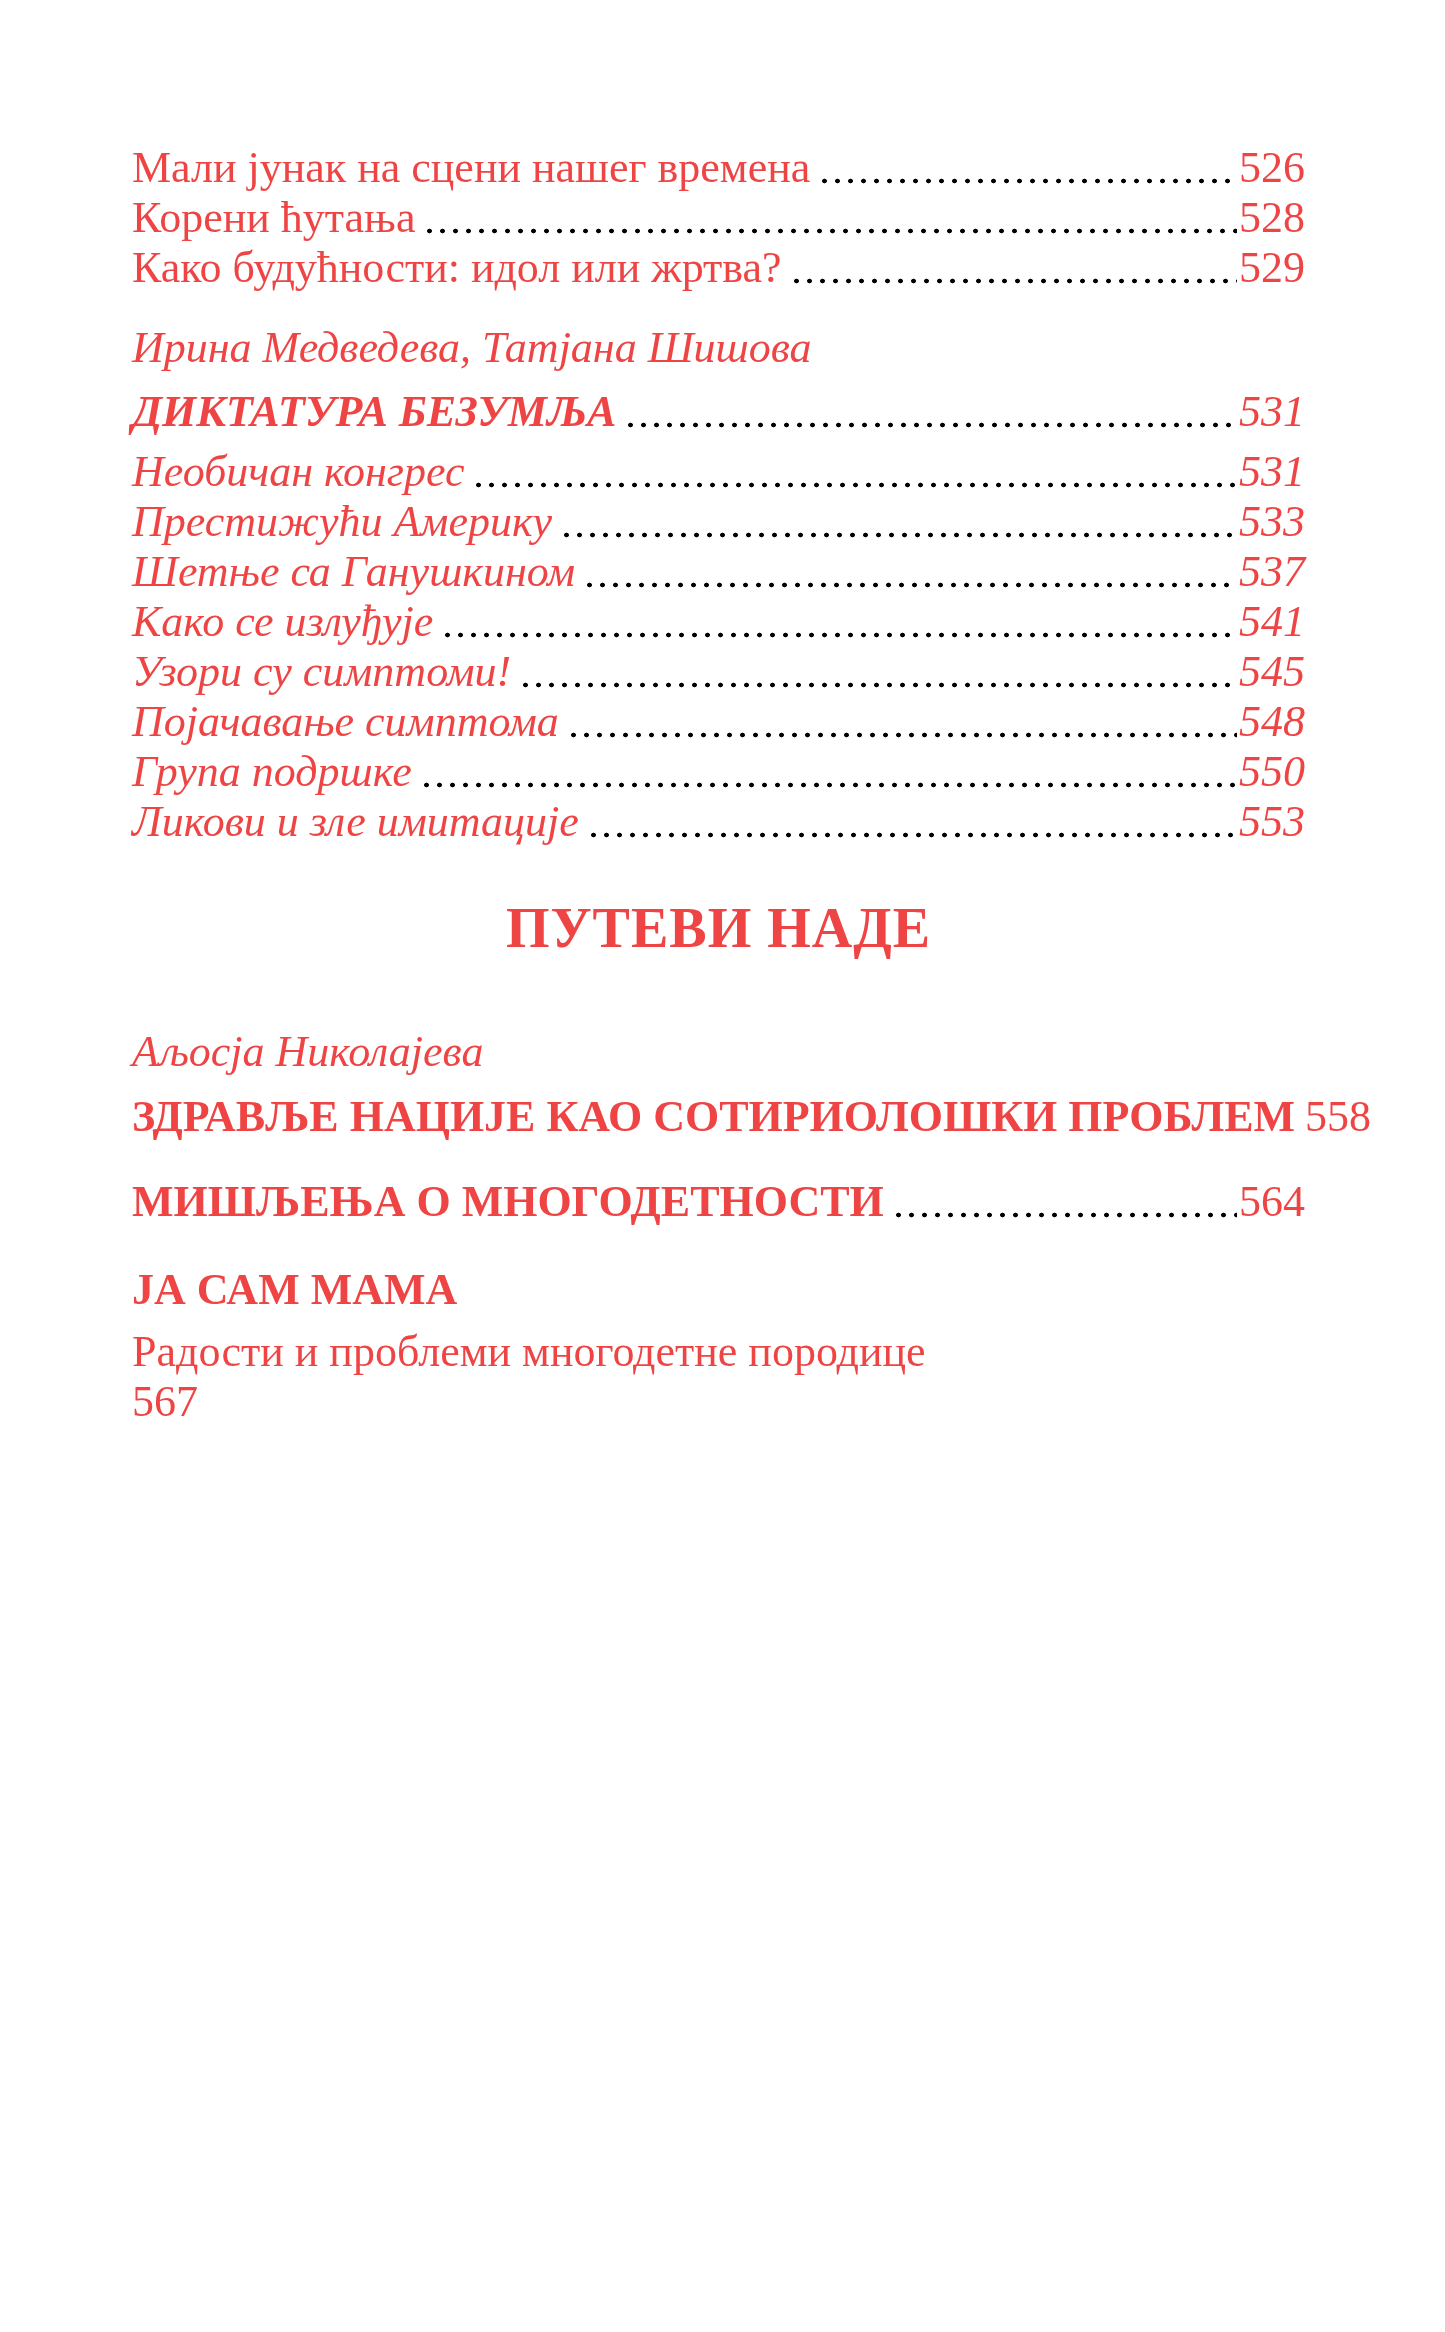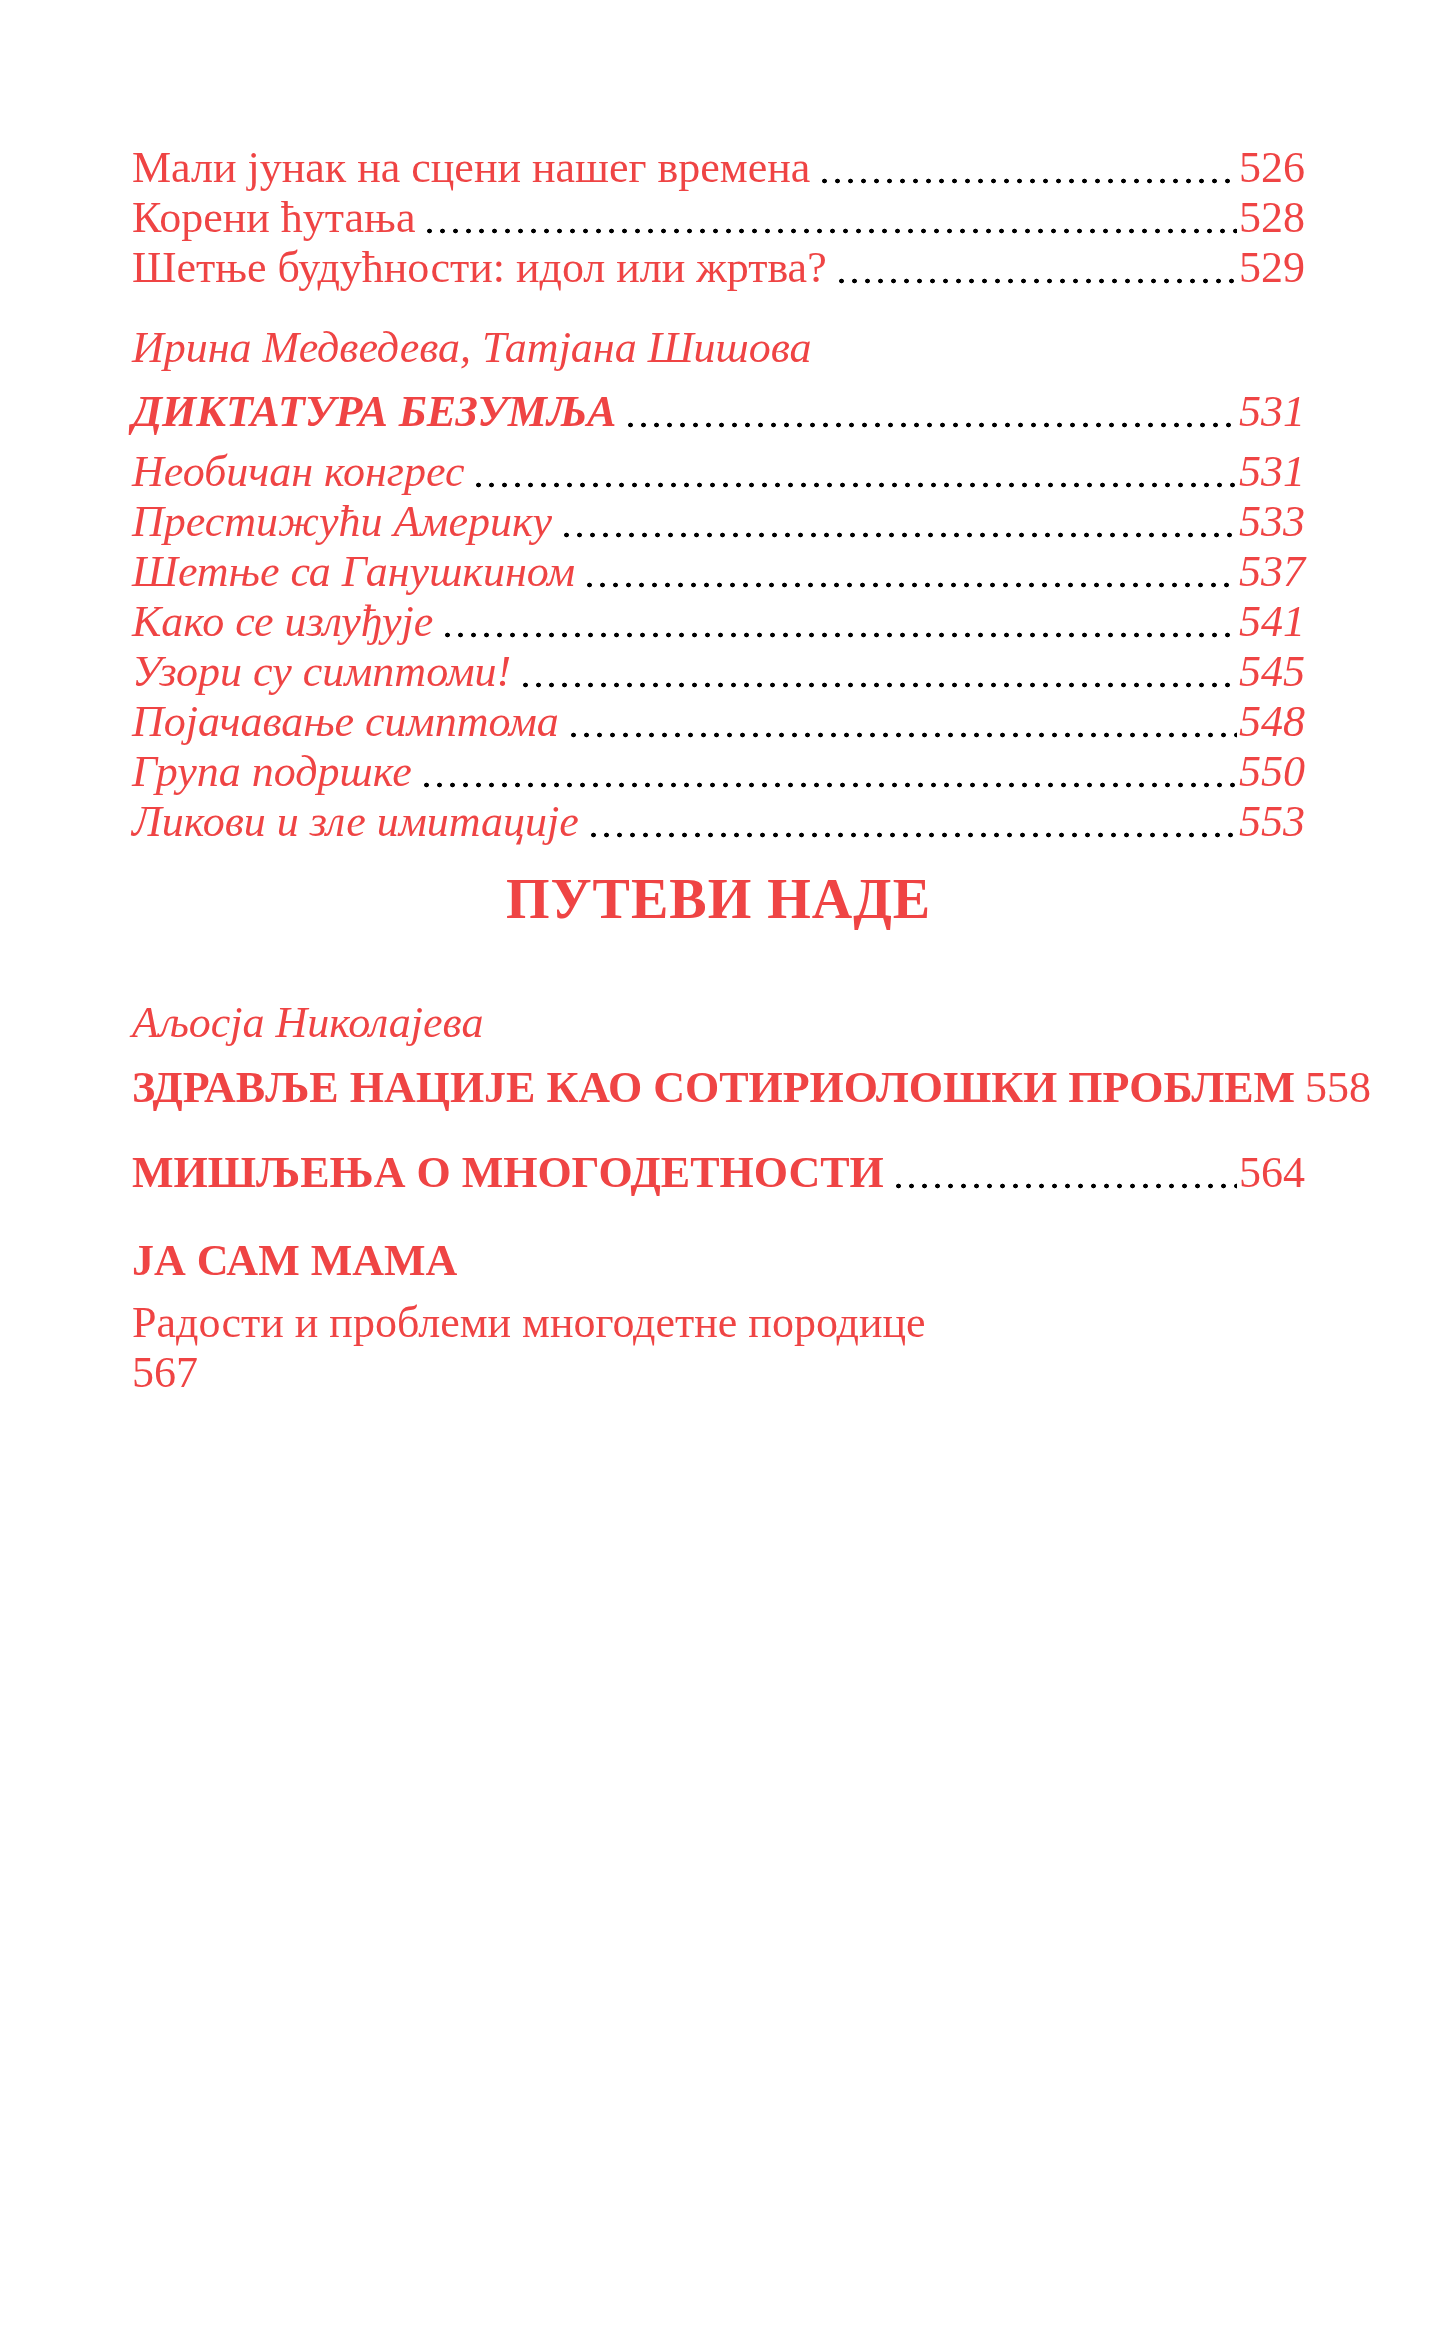--- a/index.html
+++ b/index.html
@@ -45,21 +45,21 @@
     font-weight:700;
     font-size:56px;
     line-height:60px;
     text-align:center;
     letter-spacing:1px;
   }
   
   [data-block="author-medvedeva-shishova"]{margin-top:30px;}
   [data-block="toc-diktatura"]{margin-top:14px;font-style:italic;}
   [data-block="toc-diktatura"] .row.bold{margin-bottom:10px;}
-  [data-block="part-putevi-nade"]{margin-top:22px;}
+  [data-block="part-putevi-nade"]{margin-top:51px;}
   [data-block="author-nikolajeva"]{margin-top:69px;}
   [data-block="toc-zdravlje"]{margin-top:15px;}
   [data-block="toc-zdravlje"] .row:nth-child(2){margin-top:35px;}
   [data-block="toc-zdravlje"] .row:nth-child(3){margin-top:38px;}
   [data-block="toc-zdravlje"] .row:nth-child(4){margin-top:12px;flex-direction:column;}
 </style>
 </head>
 <body>
 
 <div class="page">
@@ -69,21 +69,21 @@
           <span class="t">Мали јунак на сцени нашег времена</span>
           <span class="dots"></span>
           <span class="pg">526</span>
         </div>
         <div class="row">
           <span class="t">Корени ћутања</span>
           <span class="dots"></span>
           <span class="pg">528</span>
         </div>
         <div class="row">
-          <span class="t">Шетње будућности: идол или жртва?</span>
+          <span class="t">Како будућности: идол или жртва?</span>
           <span class="dots"></span>
           <span class="pg">529</span>
         </div>
       </div>
       <div class="author" data-block="author-medvedeva-shishova">Ирина Медведева, Татјана Шишова</div>
       <div class="entries" data-block="toc-diktatura">
         <div class="row bold">
           <span class="t">ДИКТАТУРА БЕЗУМЉА</span>
           <span class="dots"></span>
           <span class="pg">531</span>

